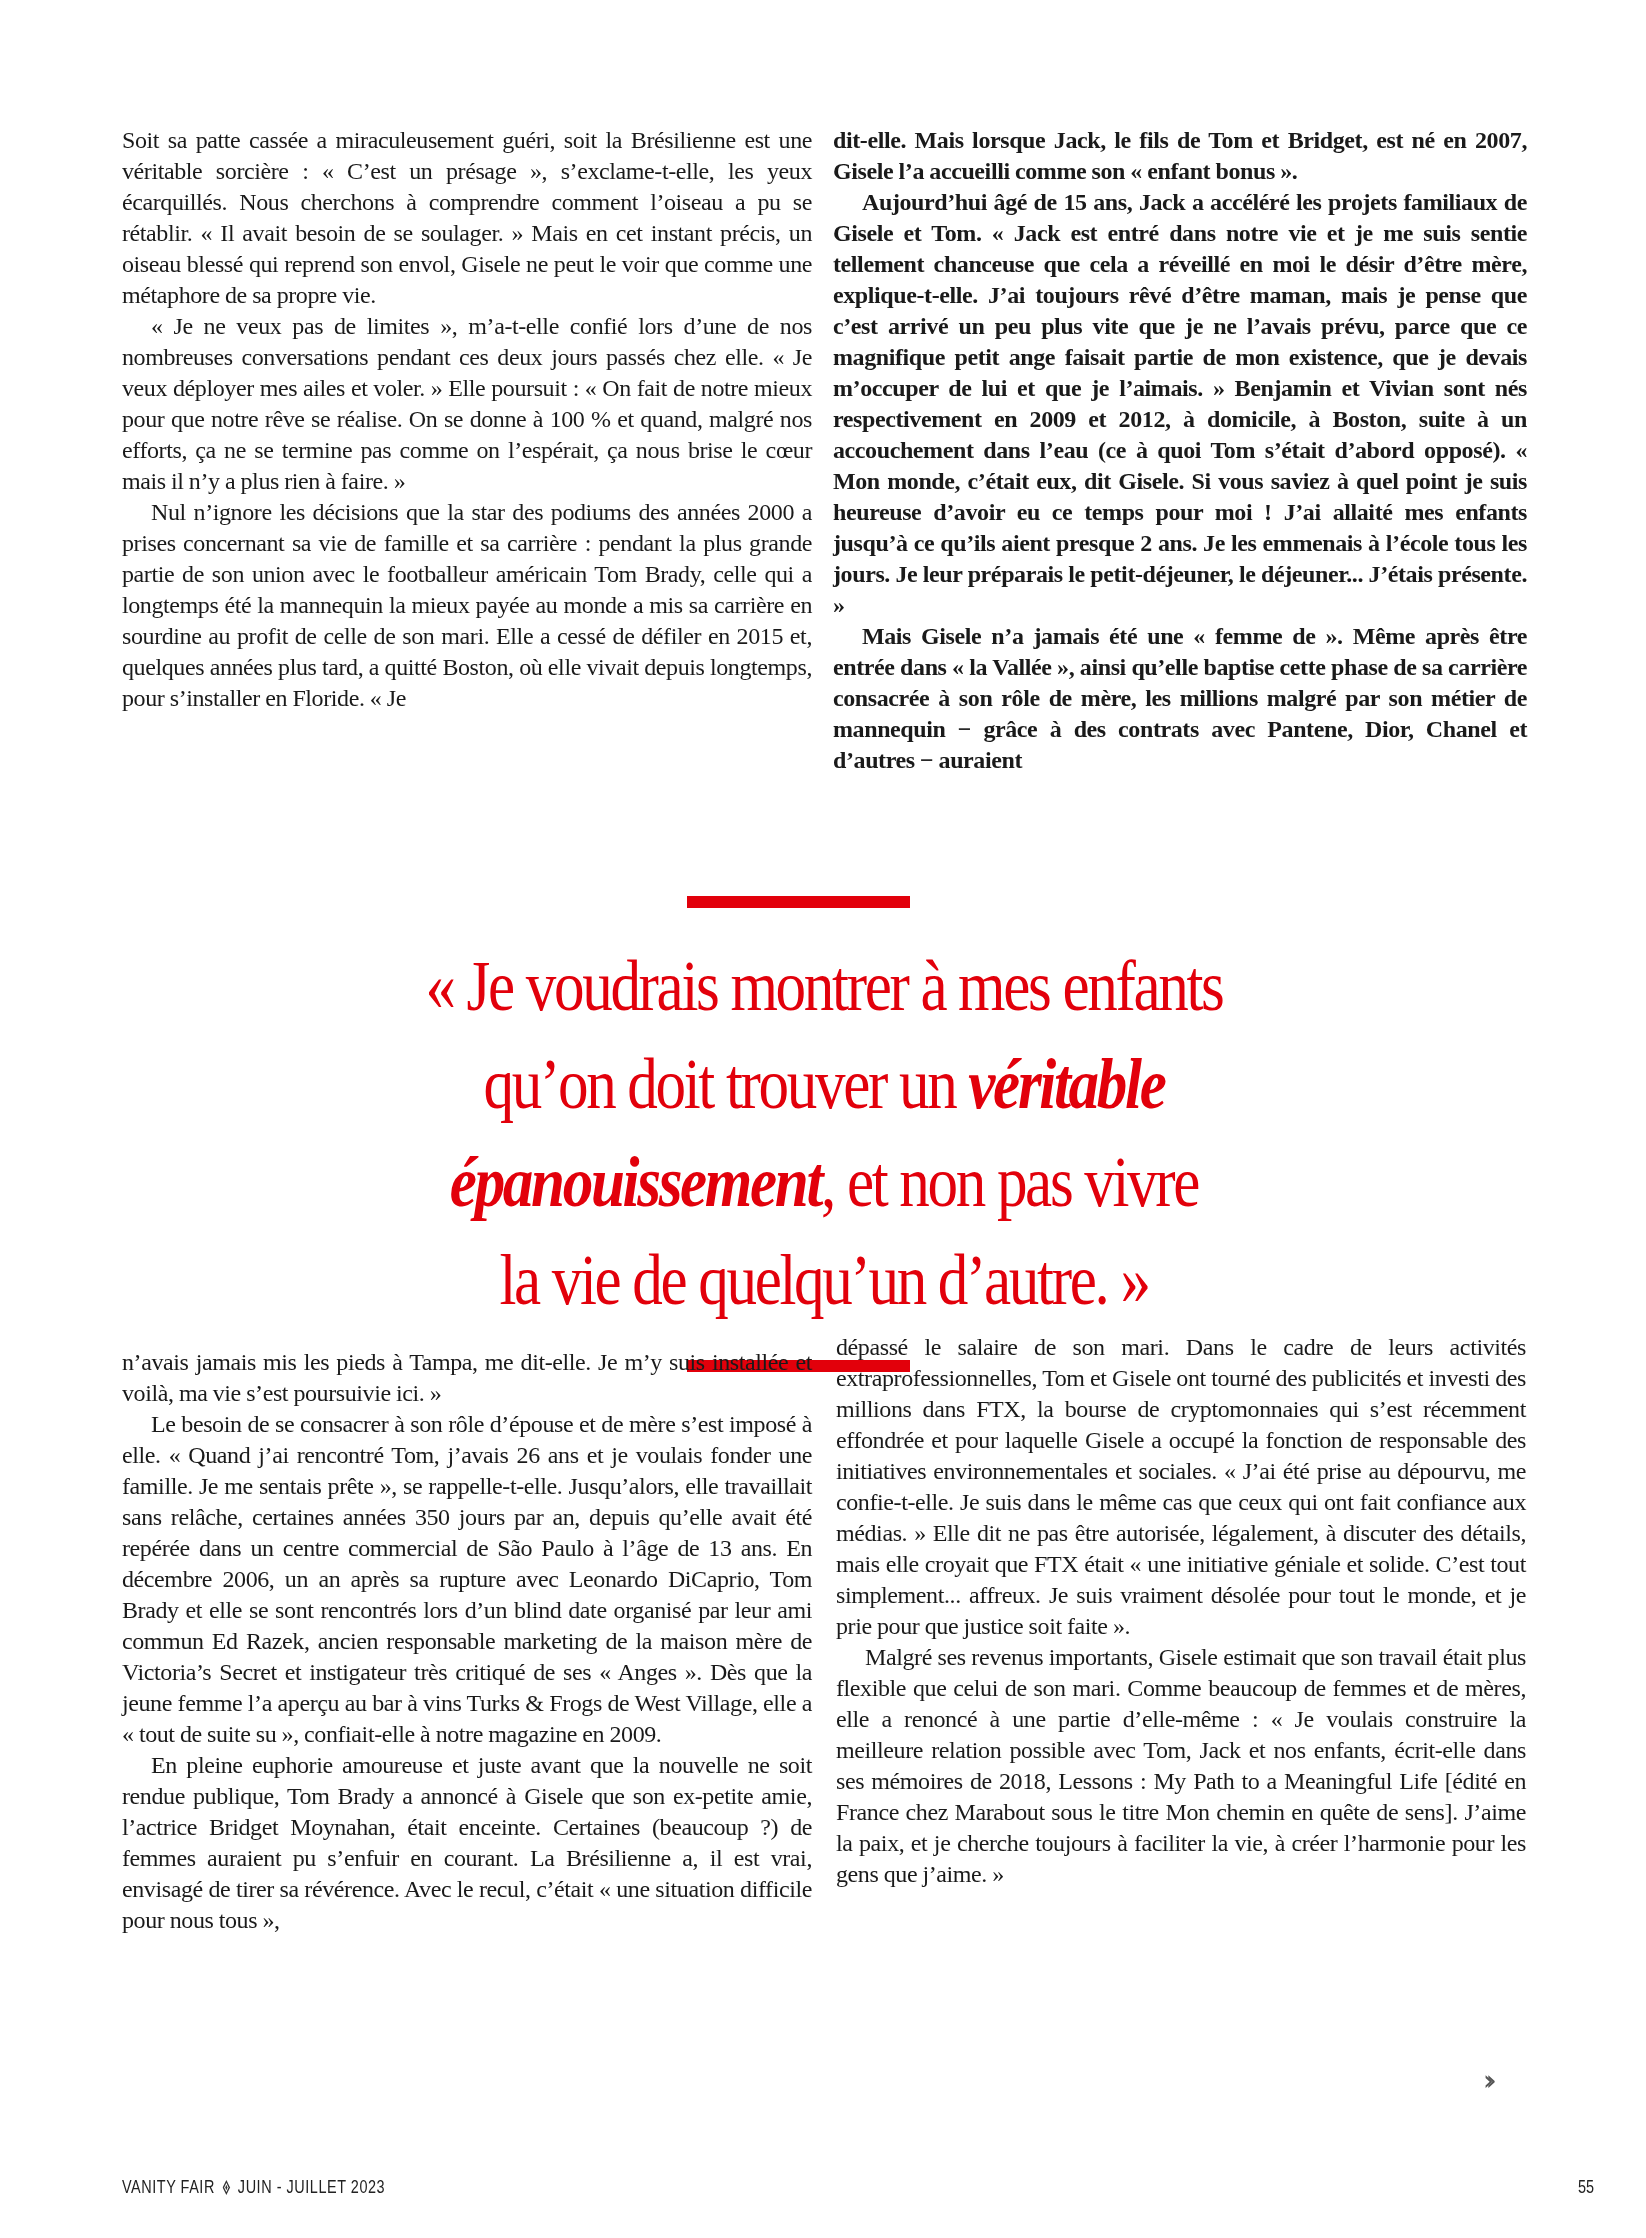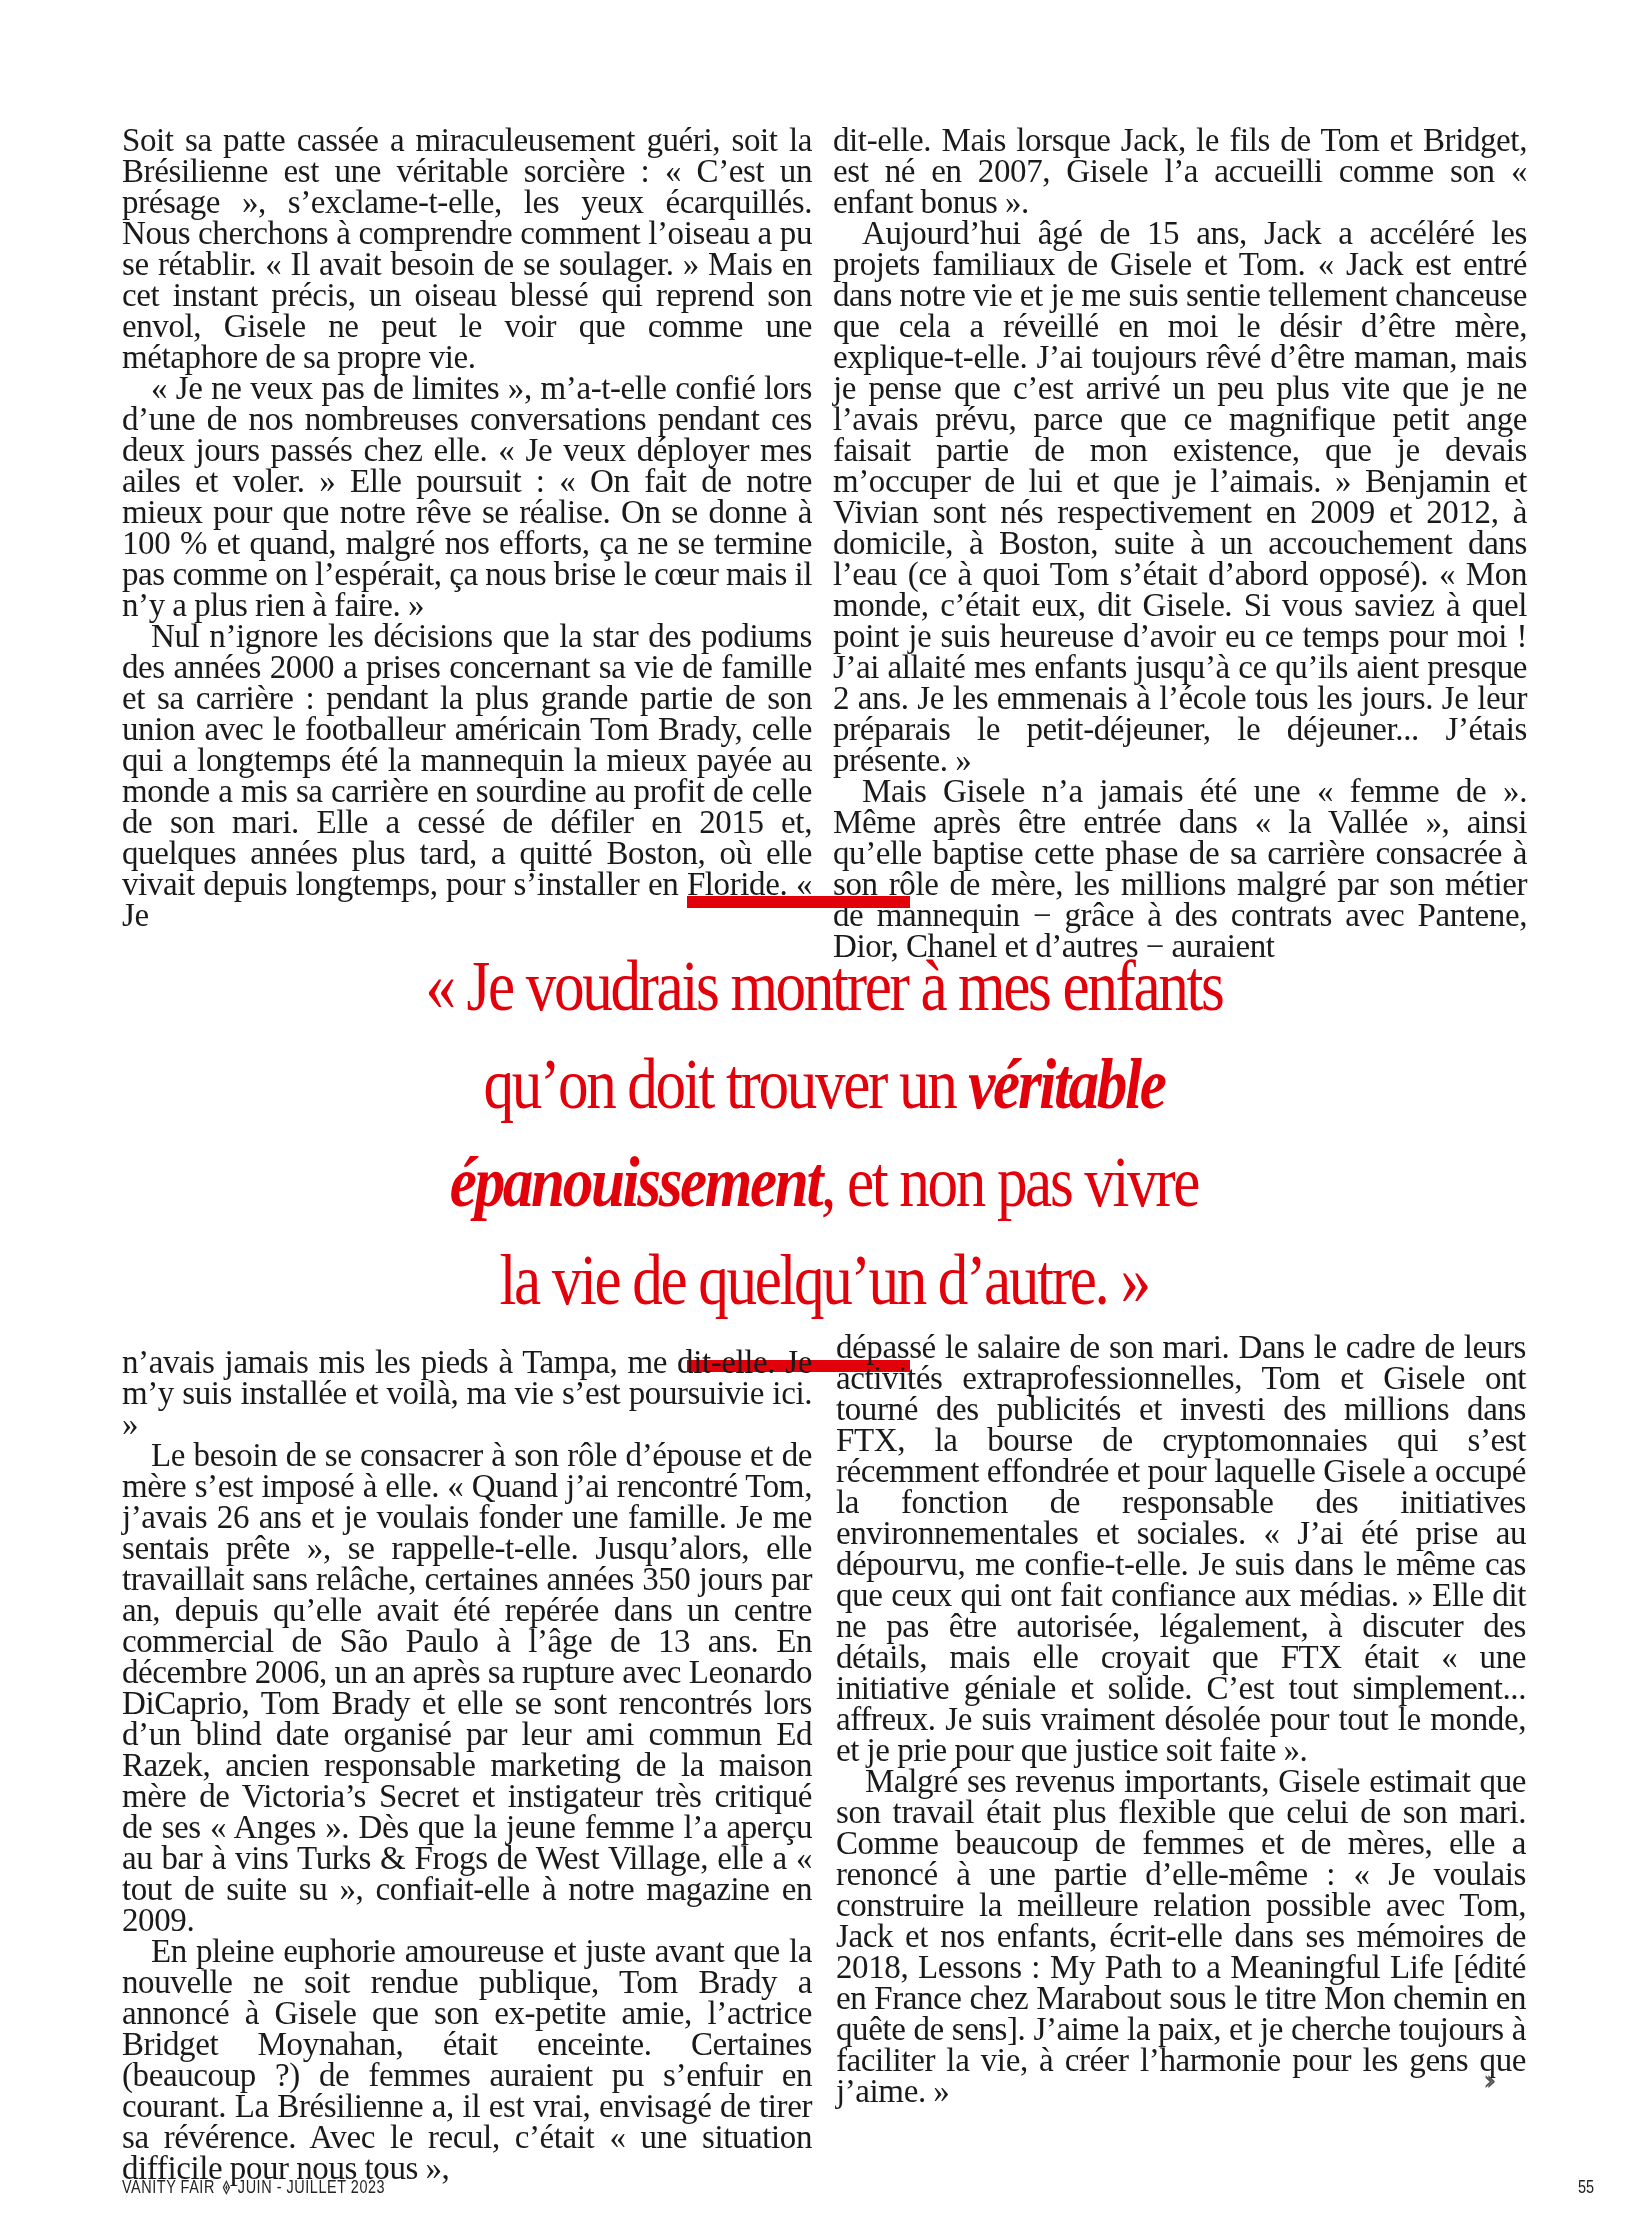--- a/index.html
+++ b/index.html
@@ -1,24 +1,24 @@
 <!DOCTYPE html>
 <html style="font-size:11px"><head>
 <meta charset="utf-8">
 <style>
   html, body { margin: 0; padding: 0; background: #ffffff; }
   body { width: 1647px; height: 2239px; position: relative; overflow: hidden;
          font-family: "Liberation Serif", "DejaVu Serif", serif; color: #1a1a1a; }
-  .col { position: absolute; font-size: 33px; line-height: 31px; text-align: justify;
+  .col { position: absolute; font-size: 24px; line-height: 31px; text-align: justify;
          hyphens: manual; letter-spacing: -0.4px; word-spacing: -0.3px; }
   .col p { margin: 0; text-indent: 0; }
   .col p.ind { text-indent: 29px; }
   .col .it { }
   #col-tl { left: 122px; top: 125px; width: 690px; }
-  #col-tr { left: 833px; top: 125px; width: 694px; }
+  #col-tr { left: 833px; top: 125px; width: 694px; font-weight: bold; }
   #col-bl { left: 122px; top: 1347px; width: 690px; }
   #col-br { left: 836px; top: 1332px; width: 690px; }
   .rule { position: absolute; left: 687px; width: 223px; height: 11.7px; background: #e2000b; }
   #rule-top { top: 896px; }
   #rule-bottom { top: 1360px; }
   #pullquote { position: absolute; left: 247px; width: 1154px; top: 937px;
                text-align: center; color: #e2000b; font-size: 71px; line-height: 98px;
                letter-spacing: -2.7px; transform: scaleX(0.86); transform-origin: center top; }
   #pullquote .line { display: block; white-space: nowrap; }
   #pullquote .em { font-style: italic; font-weight: bold; }

